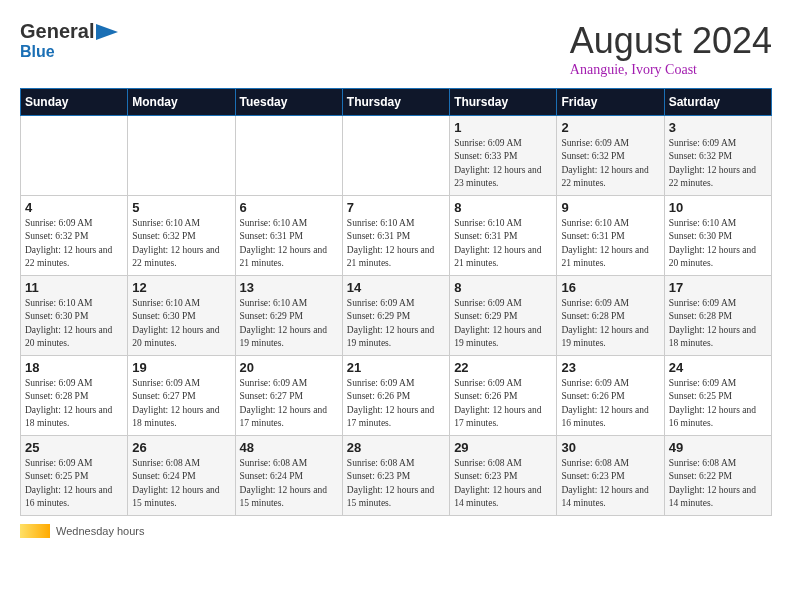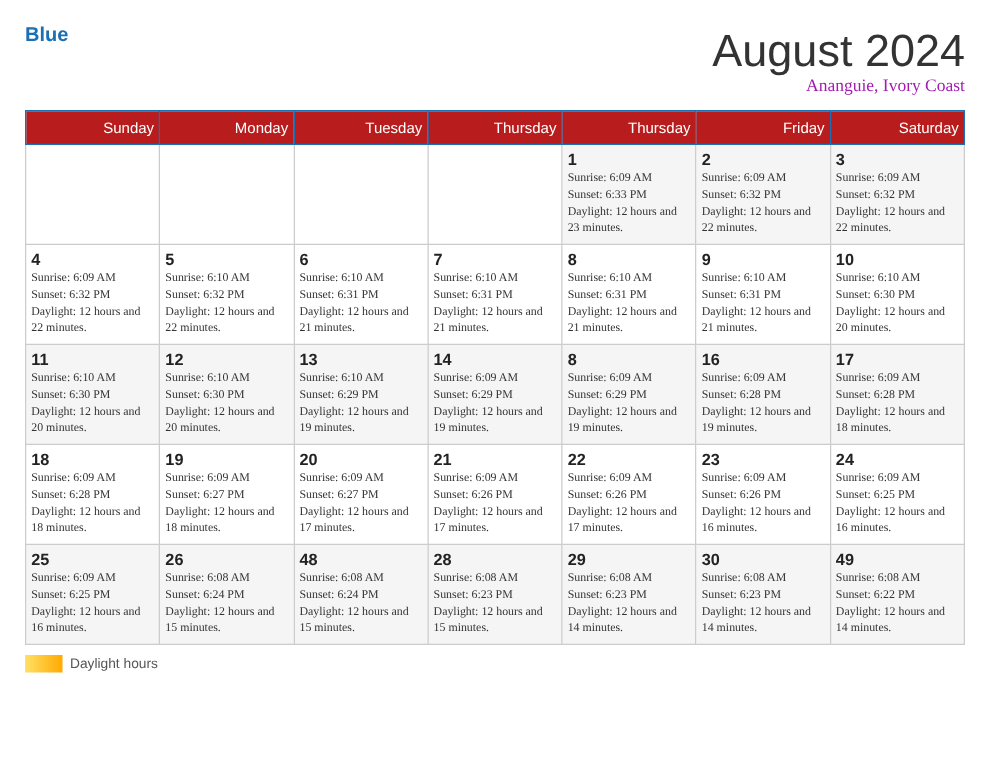--- a/index.html
+++ b/index.html
@@ -15,44 +15,44 @@
       justify-content: space-between;
       align-items: flex-start;
       margin-bottom: 10px;
     }
     .logo {
       display: flex;
       flex-direction: column;
       align-items: flex-start;
     }
     .title-block {
-      text-align: right;
+      text-align: left;
     }
     .month-title {
       font-size: 36px;
       font-weight: normal;
       color: #333;
     }
     .location {
       font-size: 14px;
       color: #a21caf;
       font-family: Liberation Serif, serif;
     }
     table {
       width: 100%;
       border-collapse: collapse;
       table-layout: fixed;
     }
     thead tr th {
-      background: #b91c1c;
+      background: #0f172a;
       color: #fff;
       font-size: 12px;
-      font-weight: normal;
+      font-weight: bold;
       padding: 6px 4px;
-      text-align: right;
+      text-align: left;
       border: 1px solid #1a6fb5;
     }
     tbody tr td {
       border: 1px solid #ccc;
       vertical-align: top;
       padding: 4px 4px;
       font-size: 10px;
       color: #333;
       height: 80px;
       background: #fff;
@@ -83,20 +83,26 @@
       width: 22px;
       height: 16px;
       margin-left: 2px;
     }
   </style>
 </head>
 <body>
 
 <div class="header">
   <div class="logo">
+    <div class="logo-line">
+      <span class="logo-general">General</span>
+      <svg class="logo-flag" viewBox="0 0 22 16">
+        <polygon points="0,0 22,8 0,16" fill="#1a6fb5"></polygon>
+      </svg>
+    </div>
     <span class="logo-blue-text">Blue</span>
   </div>
   <div class="title-block">
     <div class="month-title">August 2024</div>
     <div class="location">Ananguie, Ivory Coast</div>
   </div>
 </div>
 
 <table>
   <thead>
@@ -309,14 +315,14 @@
           <div class="day-info" style="white-space: pre-line;">Sunrise: 6:08 AM
 Sunset: 6:22 PM
 Daylight: 12 hours and 14 minutes.</div>
         </td>
       </tr>
     </tbody>
 </table>
 
 <div style="margin-top:8px; font-size:11px; color:#555; display:flex; align-items:center; gap:6px;">
   <div style="width:30px;height:14px;background:linear-gradient(to right,#ffe066,#ffaa00);"></div>
-  <span>Daylight hours</span>
+  <span>Wednesday hours</span>
 </div>
 
 </body></html>

